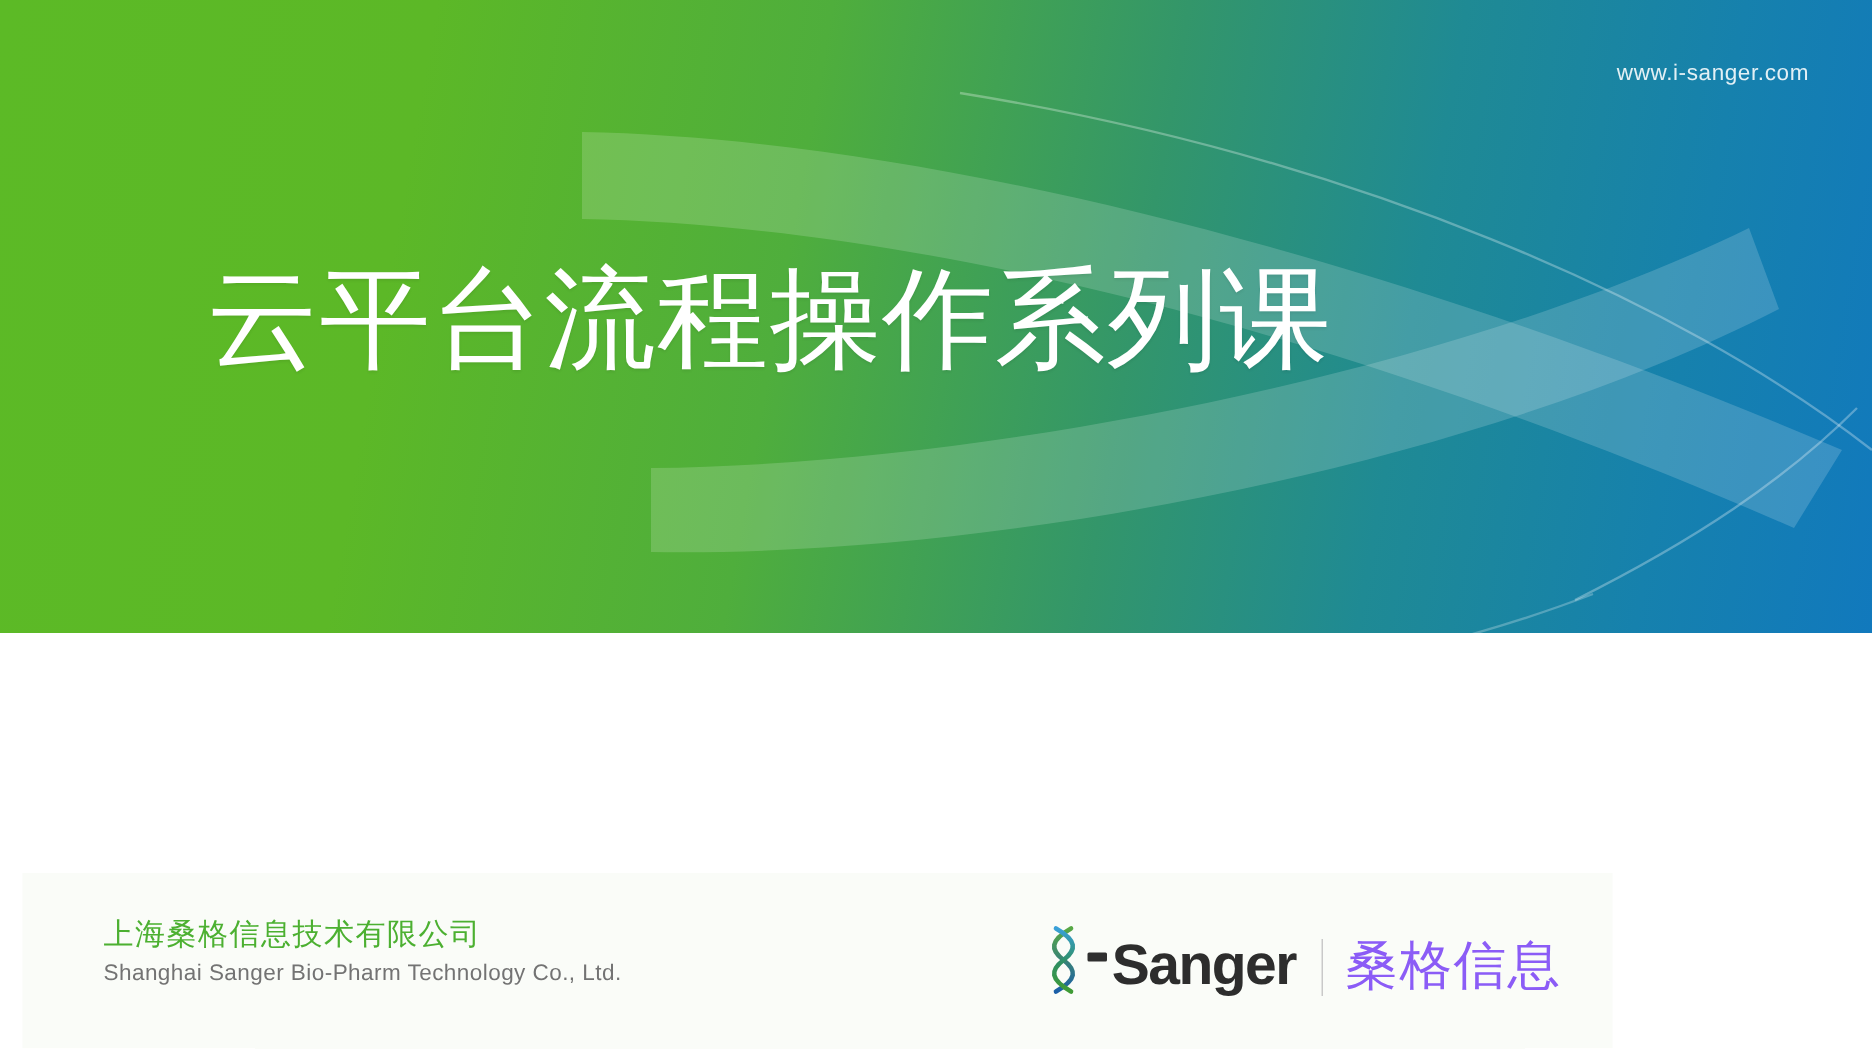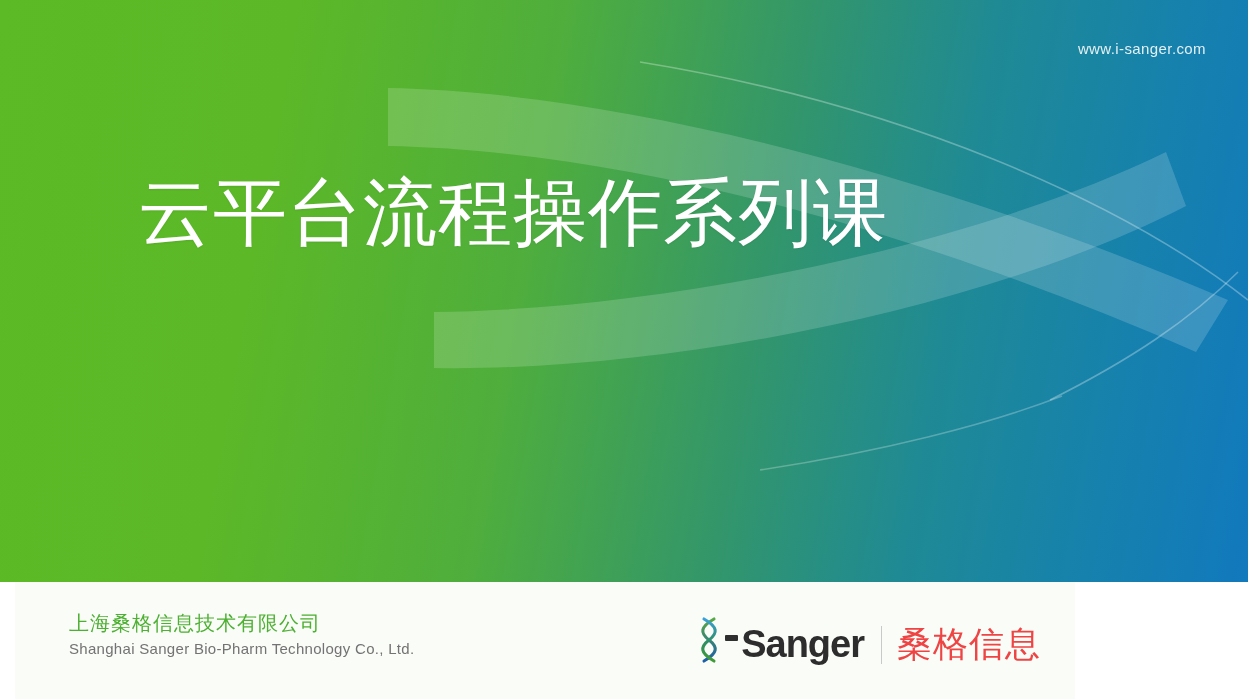--- a/index.html
+++ b/index.html
@@ -18,21 +18,21 @@
     overflow: hidden;
     background: #ffffff;
   }
 
   
   .hero {
     position: absolute;
     left: 0;
     top: 0;
     width: 1248px;
-    height: 582px;
+    height: 422px;
     overflow: hidden;
     background: linear-gradient(100deg,
         #5cba26 0%,
         #5cb827 22%,
         #4fae3c 42%,
         #33966a 60%,
         #1f8a94 74%,
         #1681ad 88%,
         #1179bd 100%);
   }
@@ -129,21 +129,21 @@
     letter-spacing: -1px;
     line-height: 40px;
   }
   .logo-divider {
     width: 1px;
     height: 38px;
     background: #c9c9c9;
     margin: 0 15px 0 17px;
   }
   .logo-cn {
-    color: #ef4444;
+    color: #8b5cf6;
     font-size: 35px;
     line-height: 40px;
     letter-spacing: 1px;
   }
 </style>
 </head>
 <body>
 
 <div id="slide">
 

